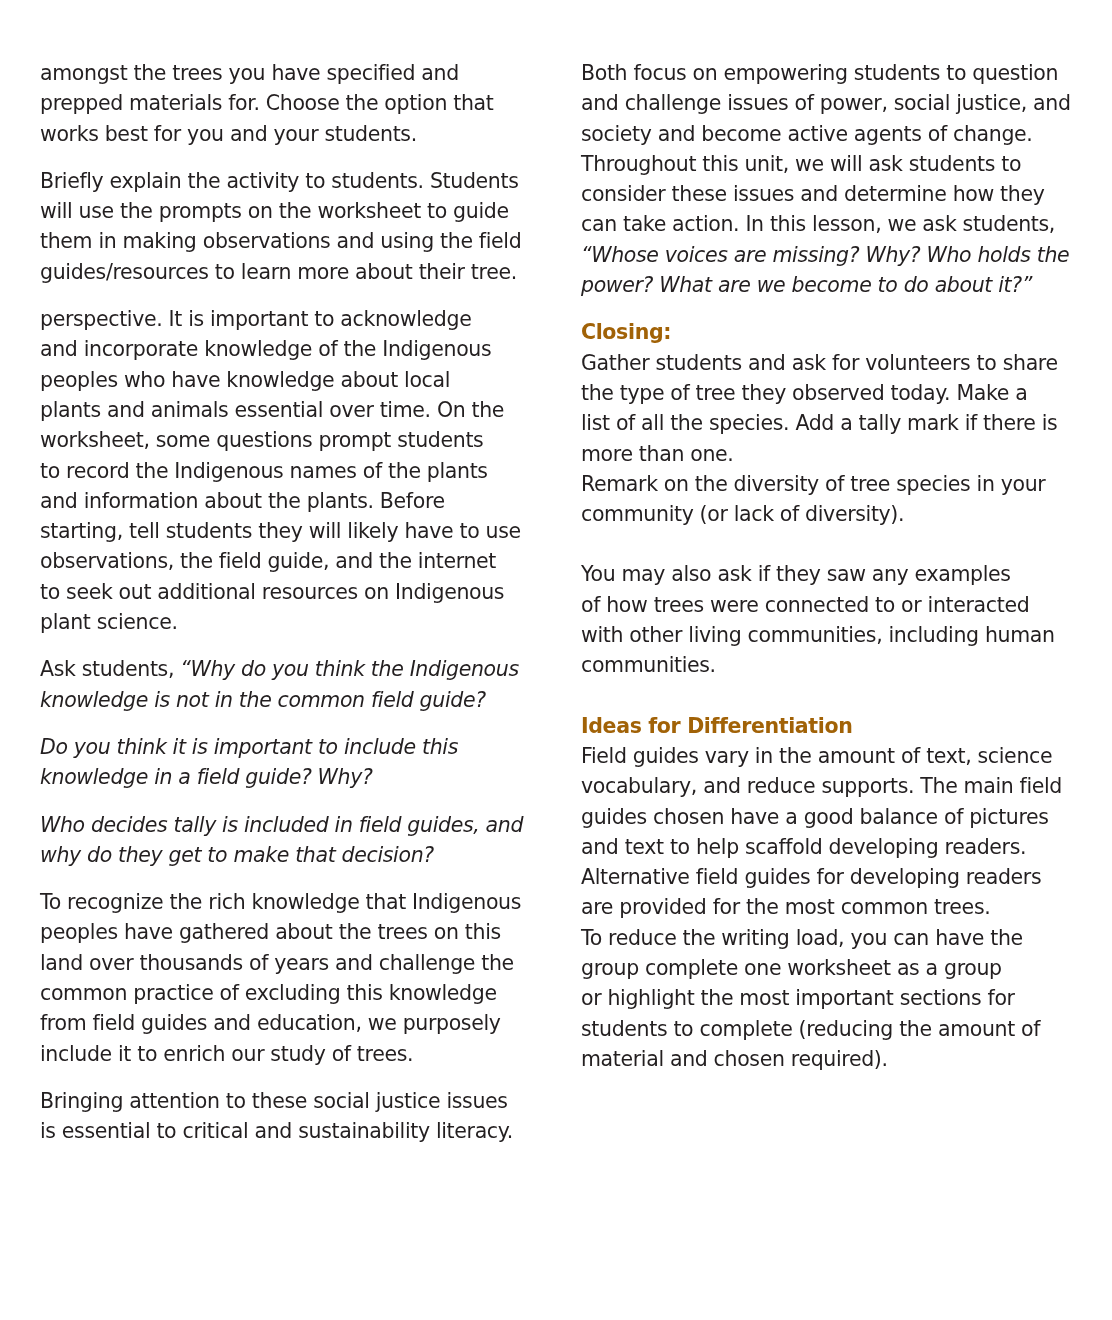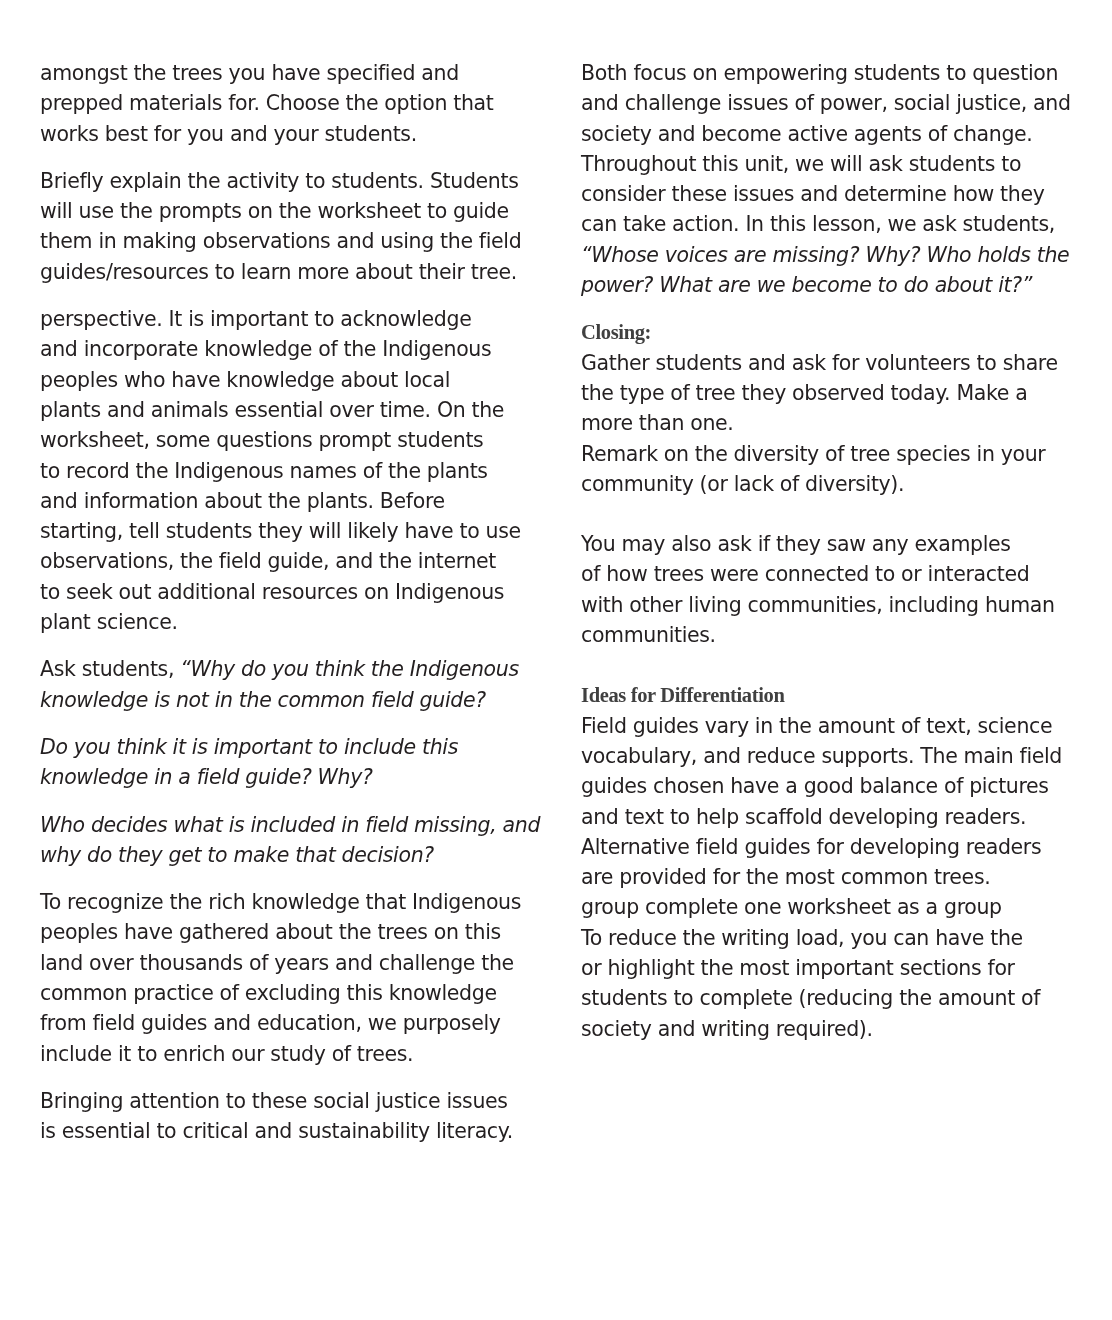--- a/index.html
+++ b/index.html
@@ -4,21 +4,21 @@
 <style>
   html, body { margin: 0; padding: 0; background: #ffffff; }
   body { width: 1112px; height: 1320px; position: relative; overflow: hidden;
          font-family: "DejaVu Sans", sans-serif; color: #231f20; }
   .col { position: absolute; top: 58px; font-size: 20.5px; line-height: 30.3px; letter-spacing: -0.35px; }
   .col-left { left: 40px; width: 500px; }
   .col-right { left: 581px; width: 510px; }
   .para { margin: 0 0 17px 0; }
   .line { display: block; white-space: nowrap; }
   .it { font-style: italic; }
-  .heading { color: #404040; font-weight: bold; display: block; white-space: nowrap; font-family: Liberation Serif, serif; }
+  .heading { color: #a16207; font-weight: bold; display: block; white-space: nowrap; }
   .gap { height: 30px; }
 </style>
 </head>
 <body>
 
 <div class="col col-left">
   <p class="para">
     <span class="line">amongst the trees you have specified and</span>
     <span class="line">prepped materials for. Choose the option that</span>
     <span class="line">works best for you and your students.</span>
@@ -44,21 +44,21 @@
   </p>
   <p class="para">
     <span class="line"><span>Ask students, </span><span class="it">“Why do you think the Indigenous</span></span>
     <span class="line it">knowledge is not in the common field guide?</span>
   </p>
   <p class="para it">
     <span class="line">Do you think it is important to include this</span>
     <span class="line">knowledge in a field guide? Why?</span>
   </p>
   <p class="para it">
-    <span class="line">Who decides what is included in field missing, and</span>
+    <span class="line">Who decides tally is included in field guides, and</span>
     <span class="line">why do they get to make that decision?</span>
   </p>
   <p class="para">
     <span class="line">To recognize the rich knowledge that Indigenous</span>
     <span class="line">peoples have gathered about the trees on this</span>
     <span class="line">land over thousands of years and challenge the</span>
     <span class="line">common practice of excluding this knowledge</span>
     <span class="line">from field guides and education, we purposely</span>
     <span class="line">include it to enrich our study of trees.</span>
   </p>
@@ -76,37 +76,38 @@
     <span class="line">Throughout this unit, we will ask students to</span>
     <span class="line">consider these issues and determine how they</span>
     <span class="line">can take action. In this lesson, we ask students,</span>
     <span class="line it">“Whose voices are missing? Why? Who holds the</span>
     <span class="line it">power? What are we become to do about it?”</span>
   </p>
   <div class="para">
     <span class="heading">Closing:</span>
     <span class="line">Gather students and ask for volunteers to share</span>
     <span class="line">the type of tree they observed today. Make a</span>
+    <span class="line">list of all the species. Add a tally mark if there is</span>
     <span class="line">more than one.</span>
     <span class="line">Remark on the diversity of tree species in your</span>
     <span class="line">community (or lack of diversity).</span>
     <div class="gap"></div>
     <span class="line">You may also ask if they saw any examples</span>
     <span class="line">of how trees were connected to or interacted</span>
     <span class="line">with other living communities, including human</span>
     <span class="line">communities.</span>
     <div class="gap"></div>
   </div>
   <div class="para" style="margin-top:-17px;">
     <span class="heading">Ideas for Differentiation</span>
     <span class="line">Field guides vary in the amount of text, science</span>
     <span class="line">vocabulary, and reduce supports. The main field</span>
     <span class="line">guides chosen have a good balance of pictures</span>
     <span class="line">and text to help scaffold developing readers.</span>
     <span class="line">Alternative field guides for developing readers</span>
     <span class="line">are provided for the most common trees.</span>
+    <span class="line">To reduce the writing load, you can have the</span>
     <span class="line">group complete one worksheet as a group</span>
-    <span class="line">To reduce the writing load, you can have the</span>
     <span class="line">or highlight the most important sections for</span>
     <span class="line">students to complete (reducing the amount of</span>
-    <span class="line">society and writing required).</span>
+    <span class="line">material and chosen required).</span>
   </div>
 </div>
 
 </body></html>

